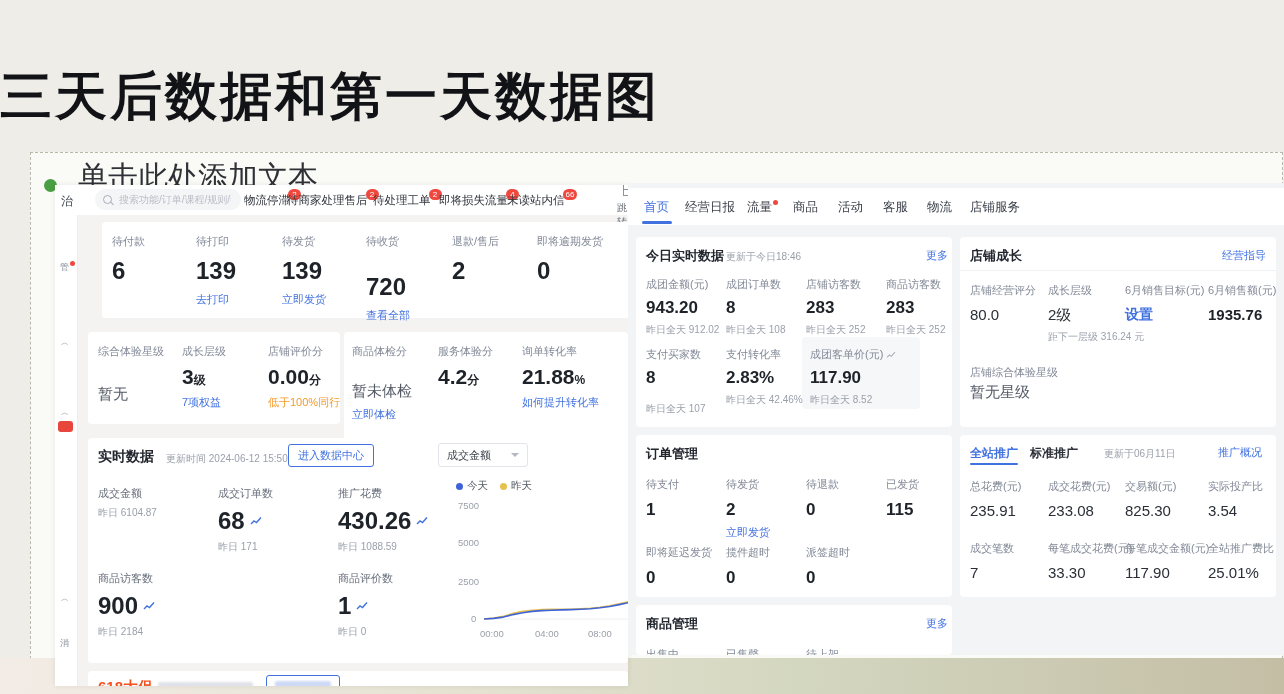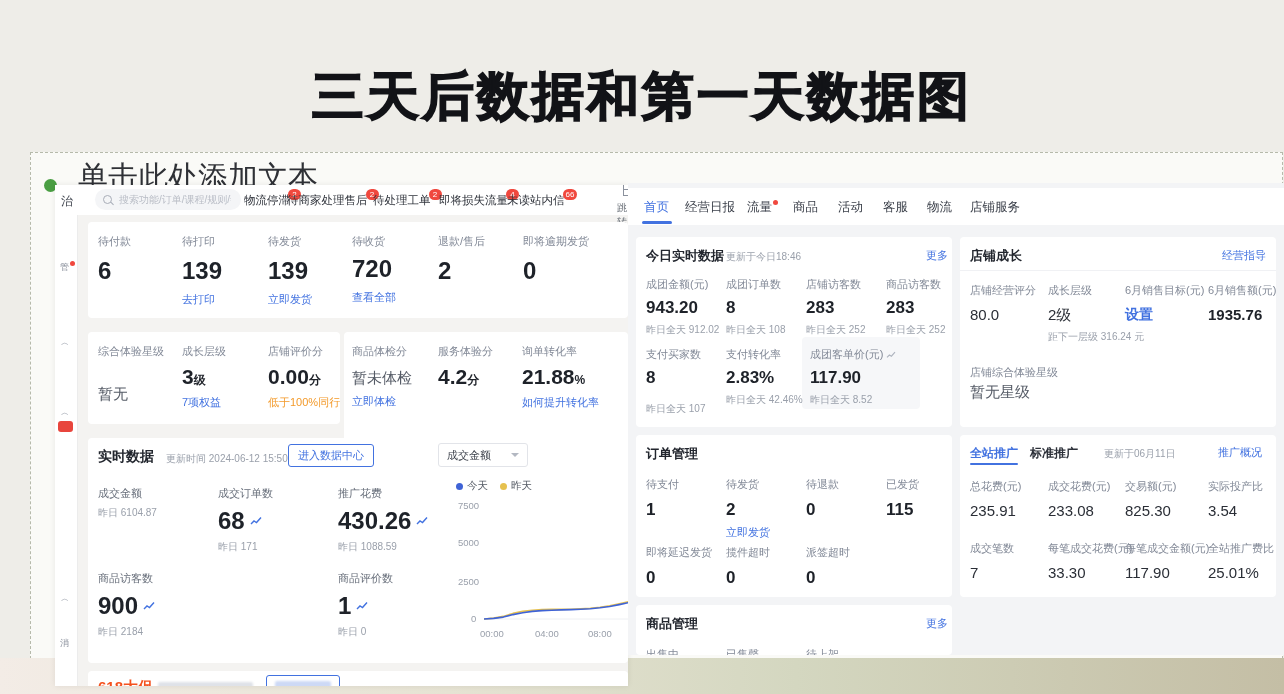--- a/index.html
+++ b/index.html
@@ -1,19 +1,19 @@
 <!DOCTYPE html>
 <html><head>
 <meta charset="utf-8">
 <style>
   html,body{margin:0;padding:0}
   body{width:1284px;height:694px;overflow:hidden;position:relative;background:#eeede8;
        font-family:"Liberation Sans","DejaVu Sans",sans-serif;-webkit-font-smoothing:antialiased}
   .abs{position:absolute}
-  .big-title{width:100%;text-align:center;font-size:52px;font-weight:700;color:#121317;
+  .big-title{width:100%;text-align:left;font-size:52px;font-weight:400;color:#121317;
              letter-spacing:3px;-webkit-text-stroke:1.5px #121317}
   .panel{background:#fafaf7;border:1px dashed #b6baab}
   .shot{overflow:hidden}
   .card{position:absolute;background:#fff;border-radius:4px}
   .lbl{font-size:11px;color:#828997;white-space:nowrap}
   .lbl2{font-size:11px;color:#666d79;white-space:nowrap}
   .val{font-size:24px;font-weight:700;color:#1e2229;white-space:nowrap}
   .val-md{font-size:21px;font-weight:700;color:#1e2229;white-space:nowrap}
   .val-sm{font-size:17px;font-weight:700;color:#1e2229;white-space:nowrap}
   .val-xs{font-size:15px;color:#2a2e36;white-space:nowrap}
@@ -83,38 +83,38 @@
     </div>
     <div class="abs navitem" style="left:167px;top:8px"><span>物流停滞</span><span class="badge">2</span></div>
     <div class="abs navitem" style="left:210px;top:8px"><span>待商家处理售后</span><span class="badge">2</span></div>
     <div class="abs navitem" style="left:296px;top:8px"><span>待处理工单</span><span class="badge">2</span></div>
     <div class="abs navitem" style="left:362px;top:8px"><span>即将损失流量</span><span class="badge">4</span></div>
     <div class="abs navitem" style="left:430px;top:8px"><span>未读站内信</span><span class="badge">66</span></div>
     <div class="abs grid-ic" style="left:546px;top:-1px"></div>
     <div class="abs" style="left:540px;top:16px;font-size:10px;color:#6a7078">跳转</div>
   </div>
 
-  <div class="card" style="left:33px;top:37px;width:540px;height:96px">
+  <div class="card" style="left:47px;top:37px;width:540px;height:96px">
     <div class="abs" style="left:10px;top:12px">
         <div class="lbl">待付款</div>
         <div class="val" style="margin-top:8px">6</div>
       </div>
     <div class="abs" style="left:94px;top:12px">
         <div class="lbl">待打印</div>
         <div class="val" style="margin-top:8px">139</div>
         <div class="lnk" style="margin-top:7px">去打印</div>
       </div>
     <div class="abs" style="left:180px;top:12px">
         <div class="lbl">待发货</div>
         <div class="val" style="margin-top:8px">139</div>
         <div class="lnk" style="margin-top:7px">立即发货</div>
       </div>
     <div class="abs" style="left:264px;top:12px">
         <div class="lbl">待收货</div>
-        <div class="val" style="margin-top:6px">720</div>
+        <div class="val" style="margin-top:24px">720</div>
         <div class="lnk" style="margin-top:7px">查看全部</div>
       </div>
     <div class="abs" style="left:350px;top:12px">
         <div class="lbl">退款/售后</div>
         <div class="val" style="margin-top:8px">2</div>
       </div>
     <div class="abs" style="left:435px;top:12px">
         <div class="lbl">即将逾期发货</div>
         <div class="val" style="margin-top:8px">0</div>
       </div>
@@ -132,21 +132,21 @@
       </div>
     <div class="abs" style="left:180px;top:12px">
         <div class="lbl">店铺评价分</div>
         <div class="val-md" style="margin-top:6px"><span>0.00</span><span class="unit">分</span></div>
         <div class="lnk-org" style="margin-top:6px">低于100%同行</div>
       </div>
   </div>
   <div class="card" style="left:289px;top:147px;width:284px;height:112px">
     <div class="abs" style="left:8px;top:12px">
         <div class="lbl">商品体检分</div>
-        <div class="val-txt" style="margin-top:10px">暂未体检</div>
+        <div class="val-txt" style="margin-top:23px">暂未体检</div>
         <div class="lnk" style="margin-top:6px">立即体检</div>
       </div>
     <div class="abs" style="left:94px;top:12px">
         <div class="lbl">服务体验分</div>
         <div class="val-md" style="margin-top:6px"><span>4.2</span><span class="unit">分</span></div>
       </div>
     <div class="abs" style="left:178px;top:12px">
         <div class="lbl">询单转化率</div>
         <div class="val-md" style="margin-top:6px"><span>21.88</span><span class="unit">%</span></div>
         <div class="lnk" style="margin-top:6px">如何提升转化率</div>

